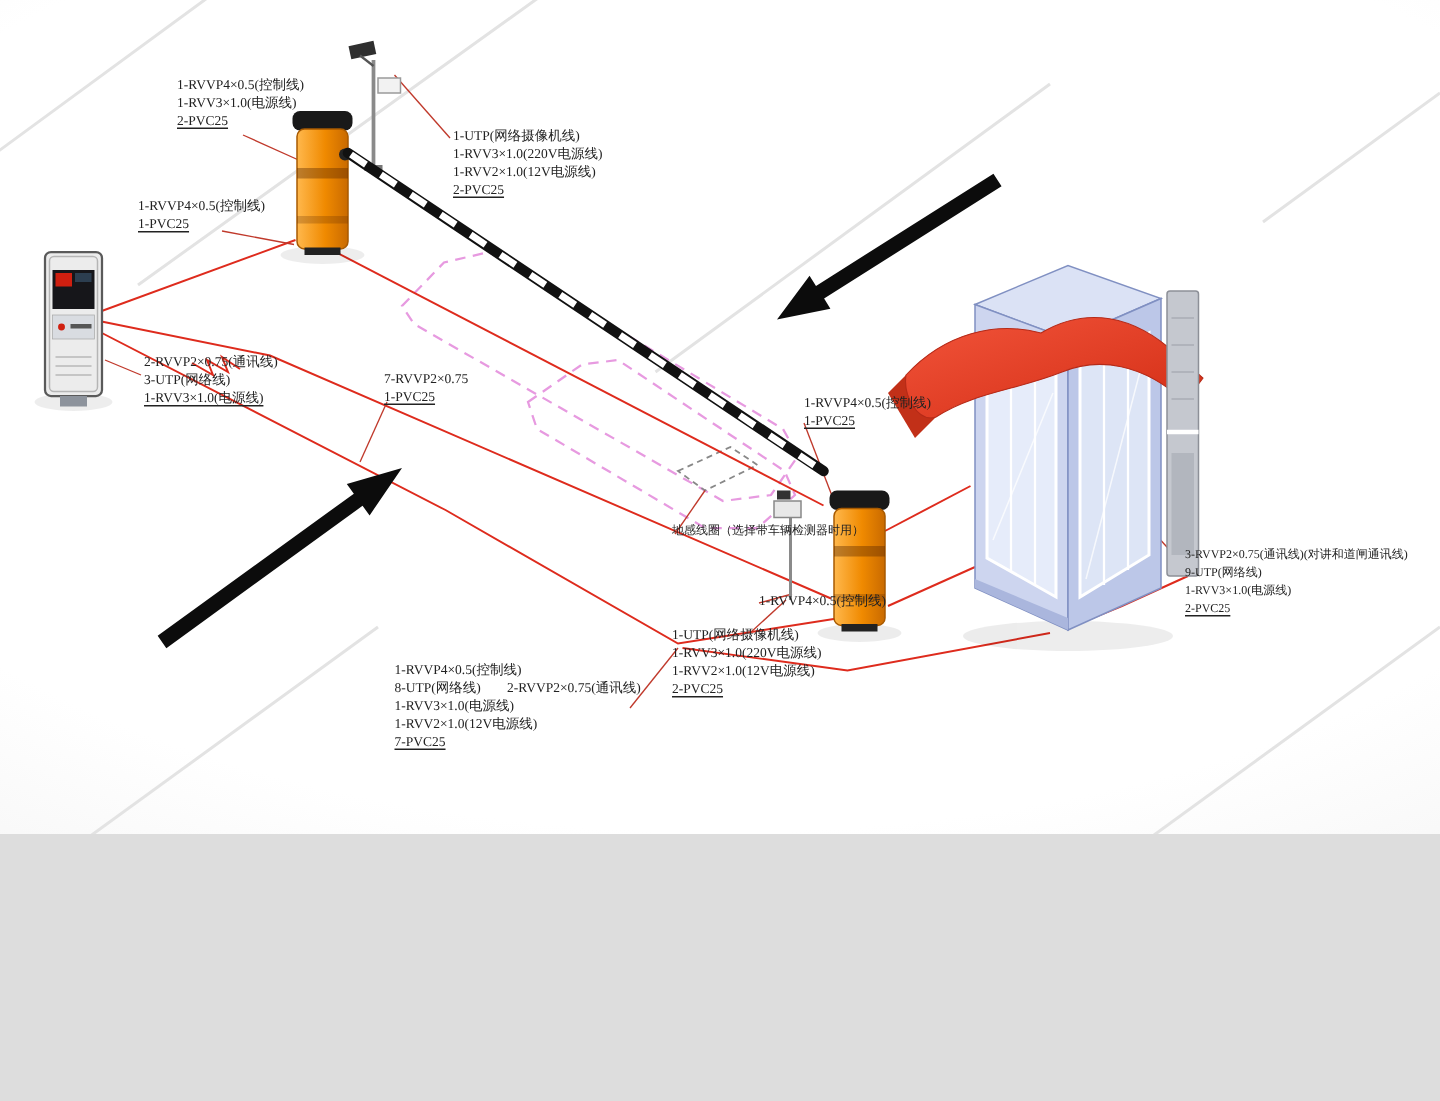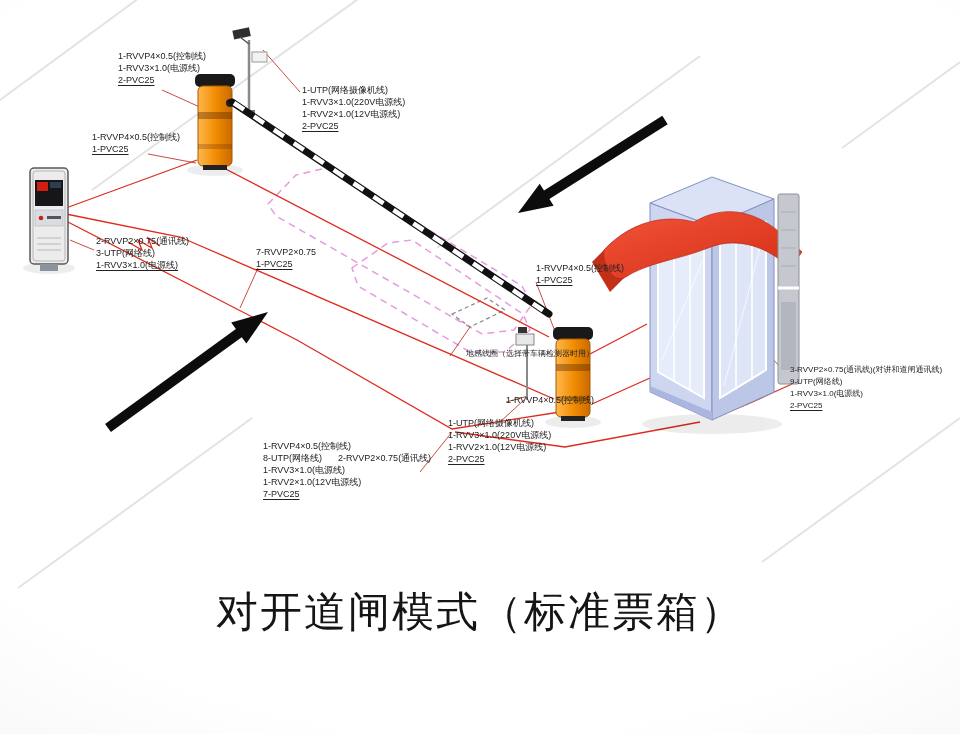--- a/index.html
+++ b/index.html
@@ -1,19 +1,19 @@
 <!DOCTYPE html>
 <html><head>
 <meta charset="utf-8">
 <style>
   html,body{margin:0;padding:0;background:#ddd;}
   .stage{
-    position:relative;width:960px;height:734px;overflow:hidden;
+    position:relative;width:960px;height:556px;overflow:hidden;
     background:radial-gradient(120% 105% at 50% 42%, #ffffff 55%, #f3f3f3 82%, #e8e8e8 100%);
-    font-family:Liberation Sans, sans-serif;
+    font-family:Liberation Serif, serif;
   }
   svg.art{position:absolute;left:0;top:0;}
   .lbl{
     position:absolute;font-size:9px;line-height:12px;color:#222;
     white-space:nowrap;letter-spacing:0;
   }
   .lbl div{min-height:11px;}
   .u{text-decoration:underline;text-underline-offset:2px;}
   .s{font-size:8px;}
   .title{
@@ -208,21 +208,21 @@
   <div class="lbl" style="left:256px;top:246px">
     <div>7-RVVP2×0.75</div>
     <div class="u">1-PVC25</div>
   </div>
 
   <div class="lbl" style="left:536px;top:262px">
     <div>1-RVVP4×0.5(控制线)</div>
     <div class="u">1-PVC25</div>
   </div>
 
-  <div class="lbl s" style="left:466px;top:348px">
+  <div class="lbl s" style="left:448px;top:348px">
     <div>地感线圈（选择带车辆检测器时用）</div>
   </div>
 
   <div class="lbl" style="left:506px;top:394px">
     <div>1-RVVP4×0.5(控制线)</div>
   </div>
 
   <div class="lbl" style="left:448px;top:417px">
     <div>1-UTP(网络摄像机线)</div>
     <div>1-RVV3×1.0(220V电源线)</div>

